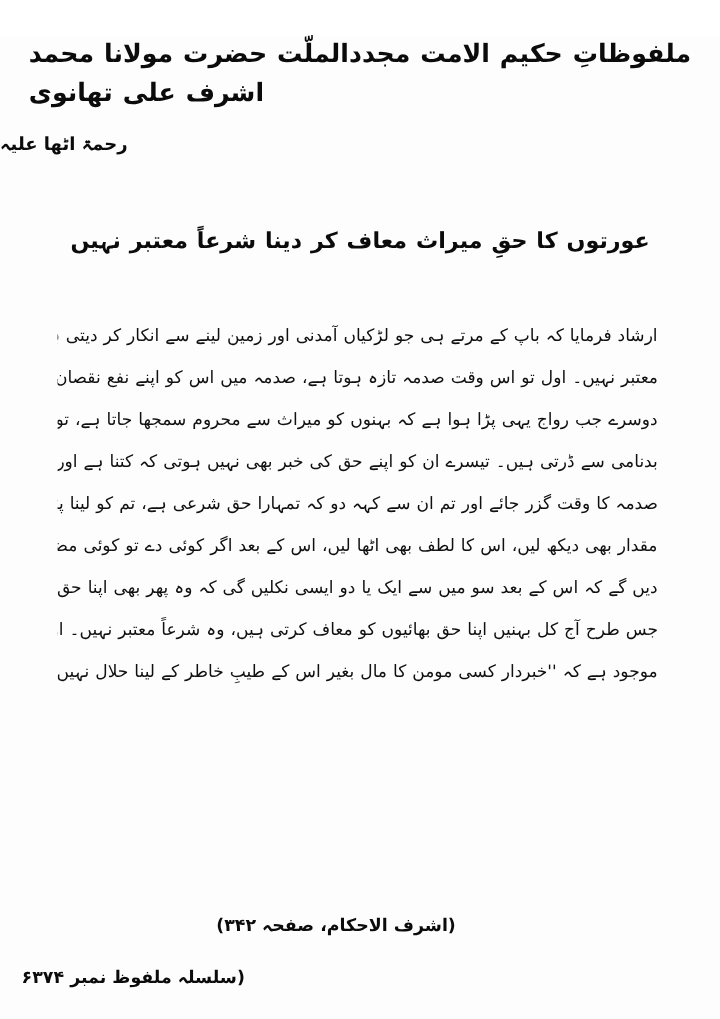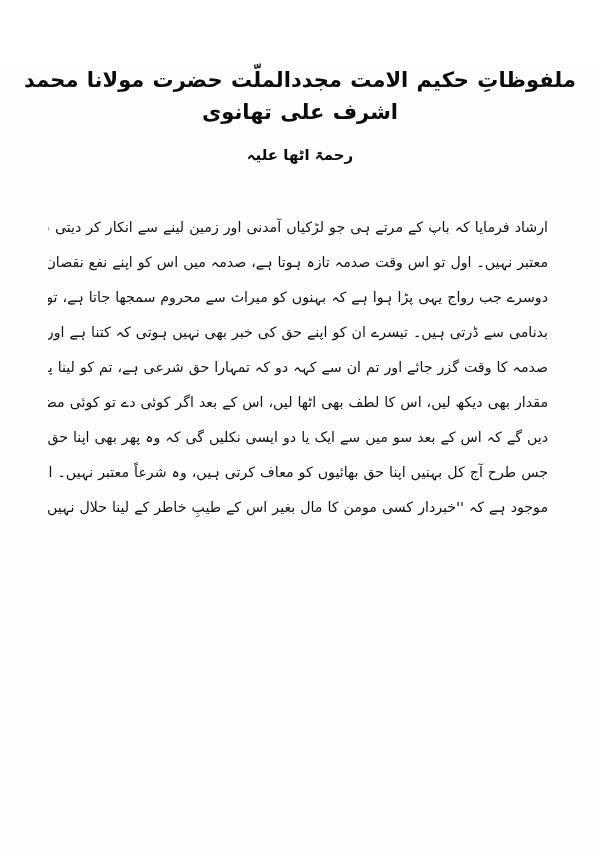--- a/index.html
+++ b/index.html
@@ -19,22 +19,22 @@
     position: relative;
     width: 600px;
     height: 849px;
     background: #fdfdfd;
     box-sizing: border-box;
     padding: 0;
   }
 
   
   .title-block {
-    margin-top: 65px;
-    text-align: center;
+    margin-top: 30px;
+    text-align: left;
   }
   .doc-title {
     font-size: 21px;
     font-weight: 700;
     line-height: 1.5;
     letter-spacing: 0.2px;
     color: #0b0b0b;
     padding: 0 24px;
     direction: rtl;
     word-spacing: 1px;
@@ -125,27 +125,36 @@
 </head>
 <body>
 
 <div class="page">
 
   <div class="title-block">
     <div class="doc-title">ملفوظاتِ حکیم الامت مجددالملّت حضرت مولانا محمد اشرف علی تھانوی</div>
     <div class="doc-subtitle">رحمۃ اٹھا علیہ</div>
   </div>
 
+  <div class="heading-block">
+    <div class="doc-heading">عورتوں کا حقِ میراث معاف کر دینا شرعاً معتبر نہیں</div>
+  </div>
 
   <div class="body-block">
     <div class="body-line">ارشاد فرمایا کہ باپ کے مرتے ہی جو لڑکیاں آمدنی اور زمین لینے سے انکار کر دیتی ہیں، وہ انکار</div>
     <div class="body-line">معتبر نہیں۔ اول تو اس وقت صدمہ تازہ ہوتا ہے، صدمہ میں اس کو اپنے نفع نقصان کا خیال نہیں ہوتا۔</div>
     <div class="body-line">دوسرے جب رواج یہی پڑا ہوا ہے کہ بہنوں کو میراث سے محروم سمجھا جاتا ہے، تو وہ اپنا حق لیتے ہوئے</div>
     <div class="body-line">بدنامی سے ڈرتی ہیں۔ تیسرے ان کو اپنے حق کی خبر بھی نہیں ہوتی کہ کتنا ہے اور کس قدر ہے۔ جب</div>
     <div class="body-line">صدمہ کا وقت گزر جائے اور تم ان سے کہہ دو کہ تمہارا حق شرعی ہے، تم کو لینا پڑے گا۔ پھر وہ اپنی آمدنی کی</div>
     <div class="body-line">مقدار بھی دیکھ لیں، اس کا لطف بھی اٹھا لیں، اس کے بعد اگر کوئی دے تو کوئی مضائقہ نہیں۔ مگر ہم دکھا</div>
     <div class="body-line">دیں گے کہ اس کے بعد سو میں سے ایک یا دو ایسی نکلیں گی کہ وہ پھر بھی اپنا حق معاف کر دیں گی۔ پس</div>
     <div class="body-line">جس طرح آج کل بہنیں اپنا حق بھائیوں کو معاف کرتی ہیں، وہ شرعاً معتبر نہیں۔ اور حدیث میں صاف</div>
     <div class="body-line last">موجود ہے کہ ''خبردار کسی مومن کا مال بغیر اس کے طیبِ خاطر کے لینا حلال نہیں ہے۔''</div>
   </div>
 
+  <div class="footer-block">
+    <div class="cite-primary">(اشرف الاحکام، صفحہ ۳۴۲)</div>
+    <div class="cite-secondary">
+      <span>(سلسلہ ملفوظ نمبر ۶۳۷۴</span>
+    </div>
+  </div>
 
 </div>
 
 </body></html>

